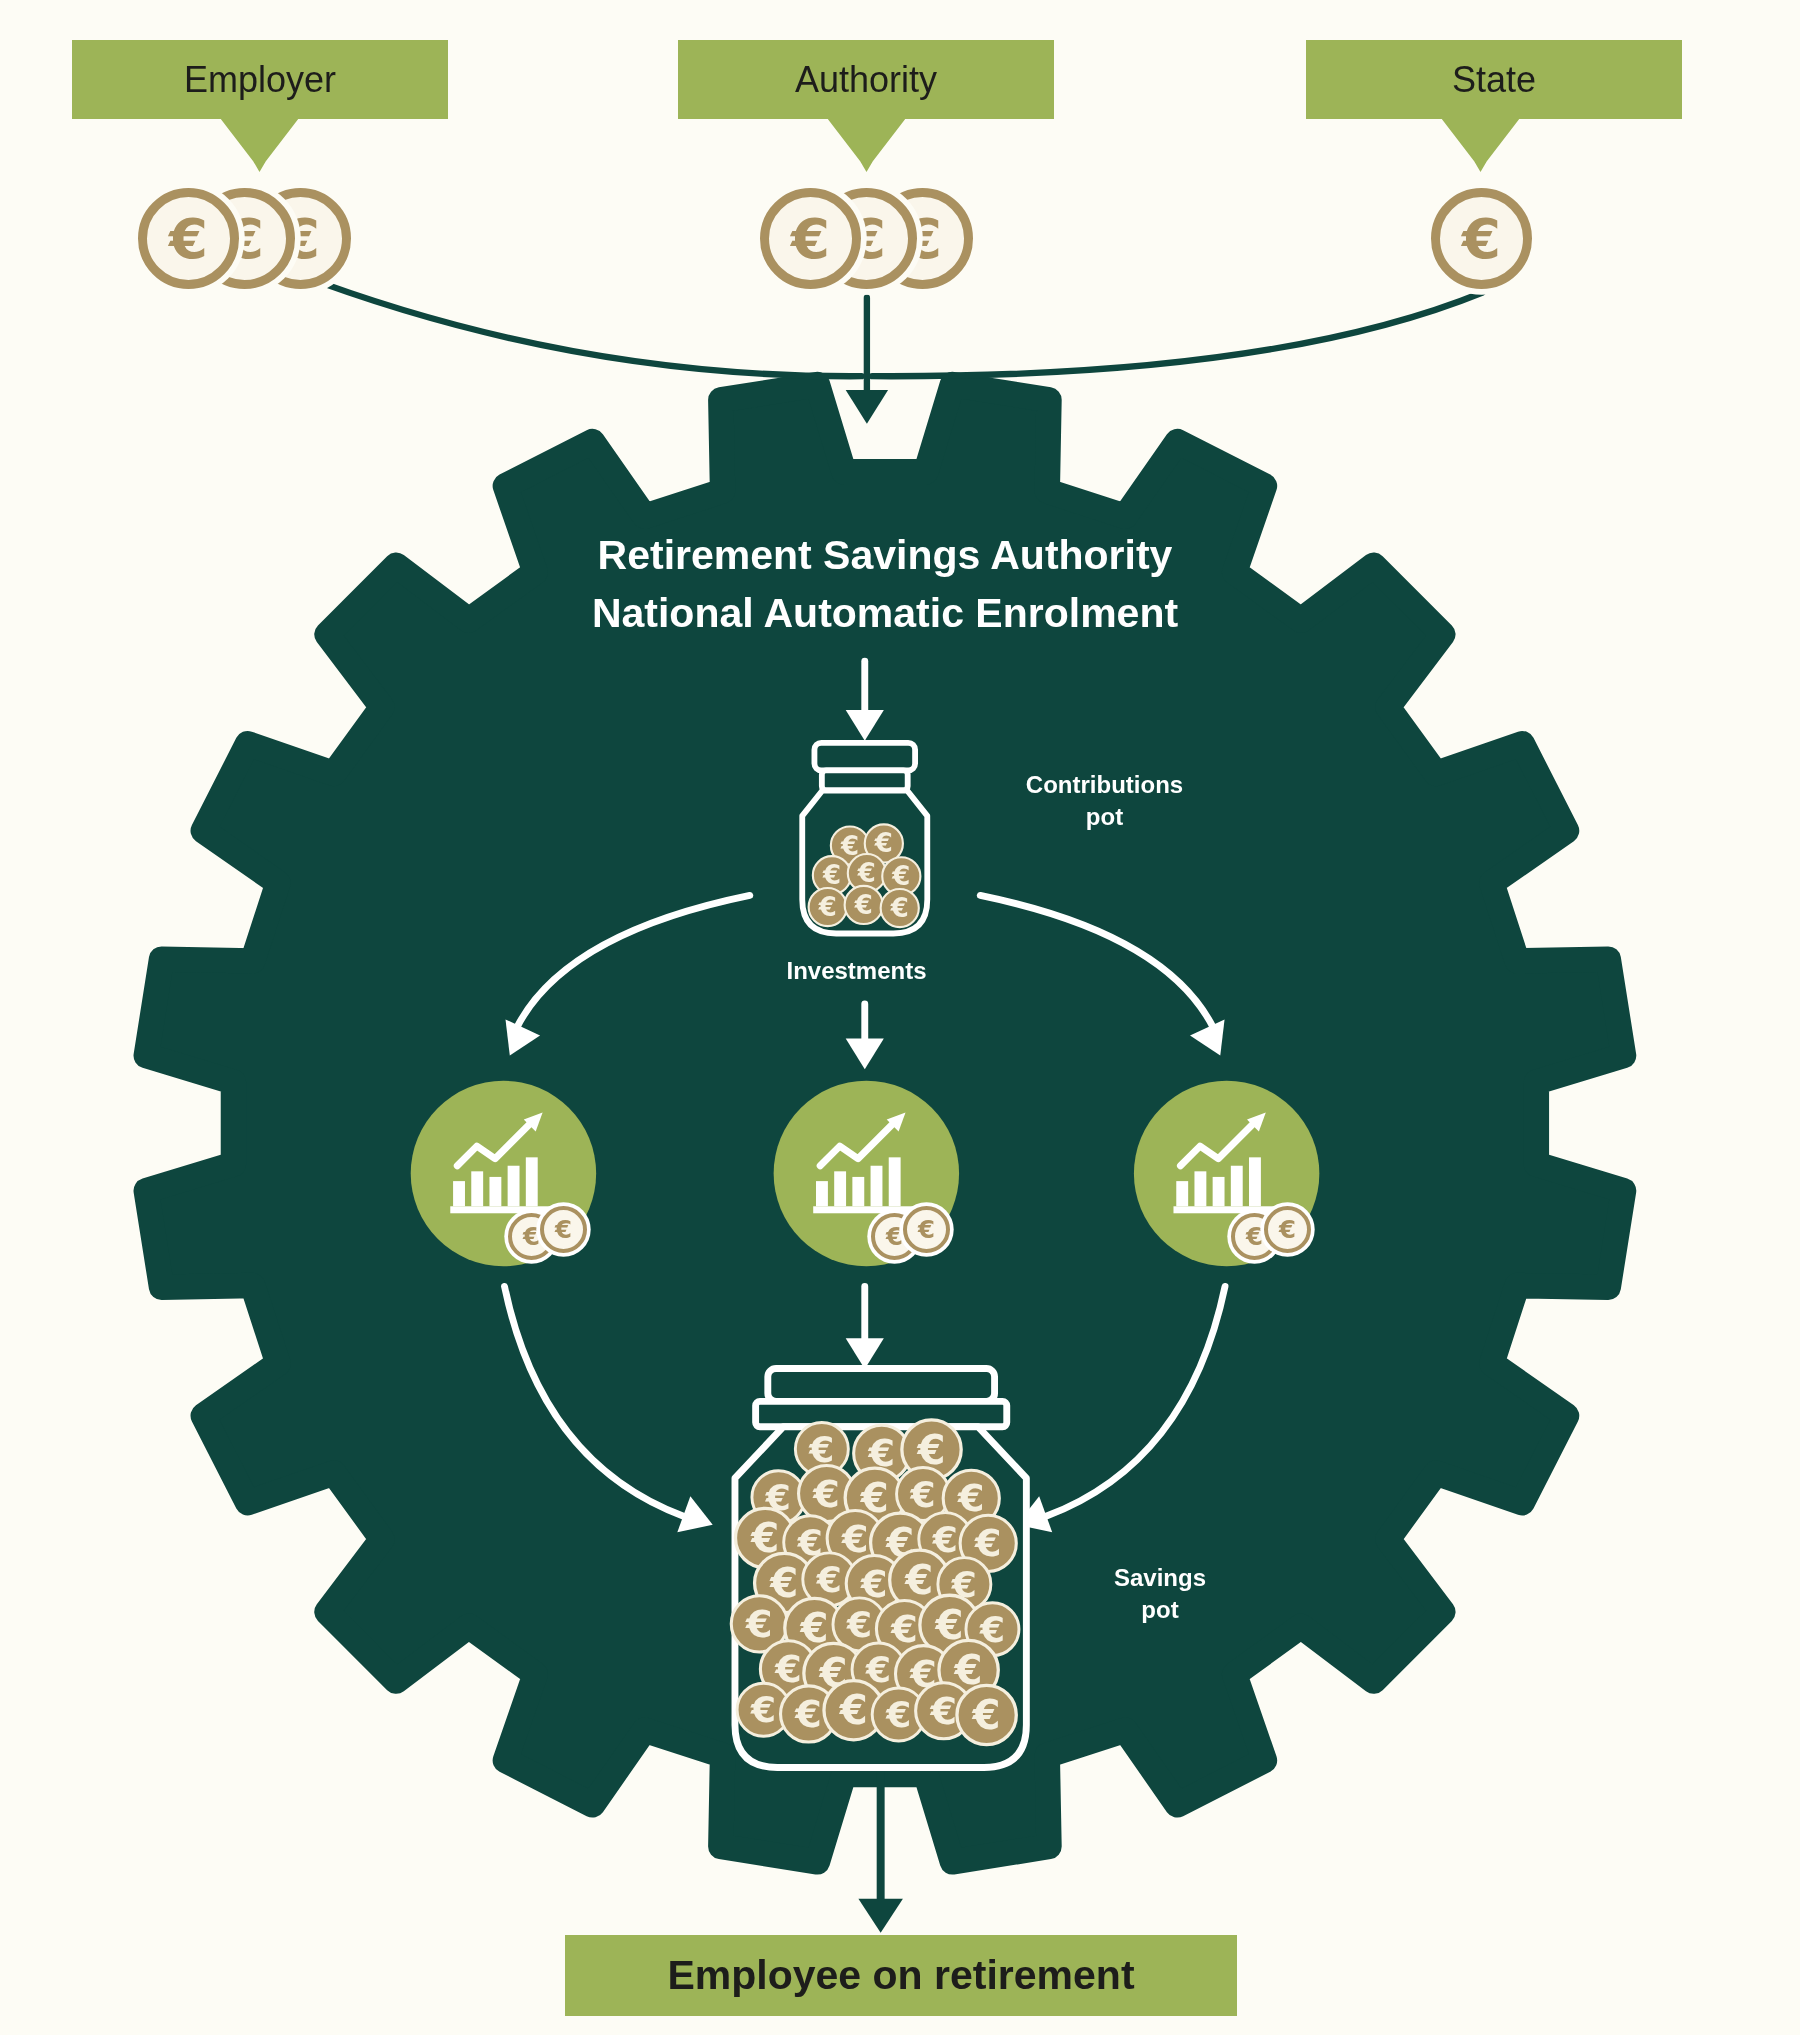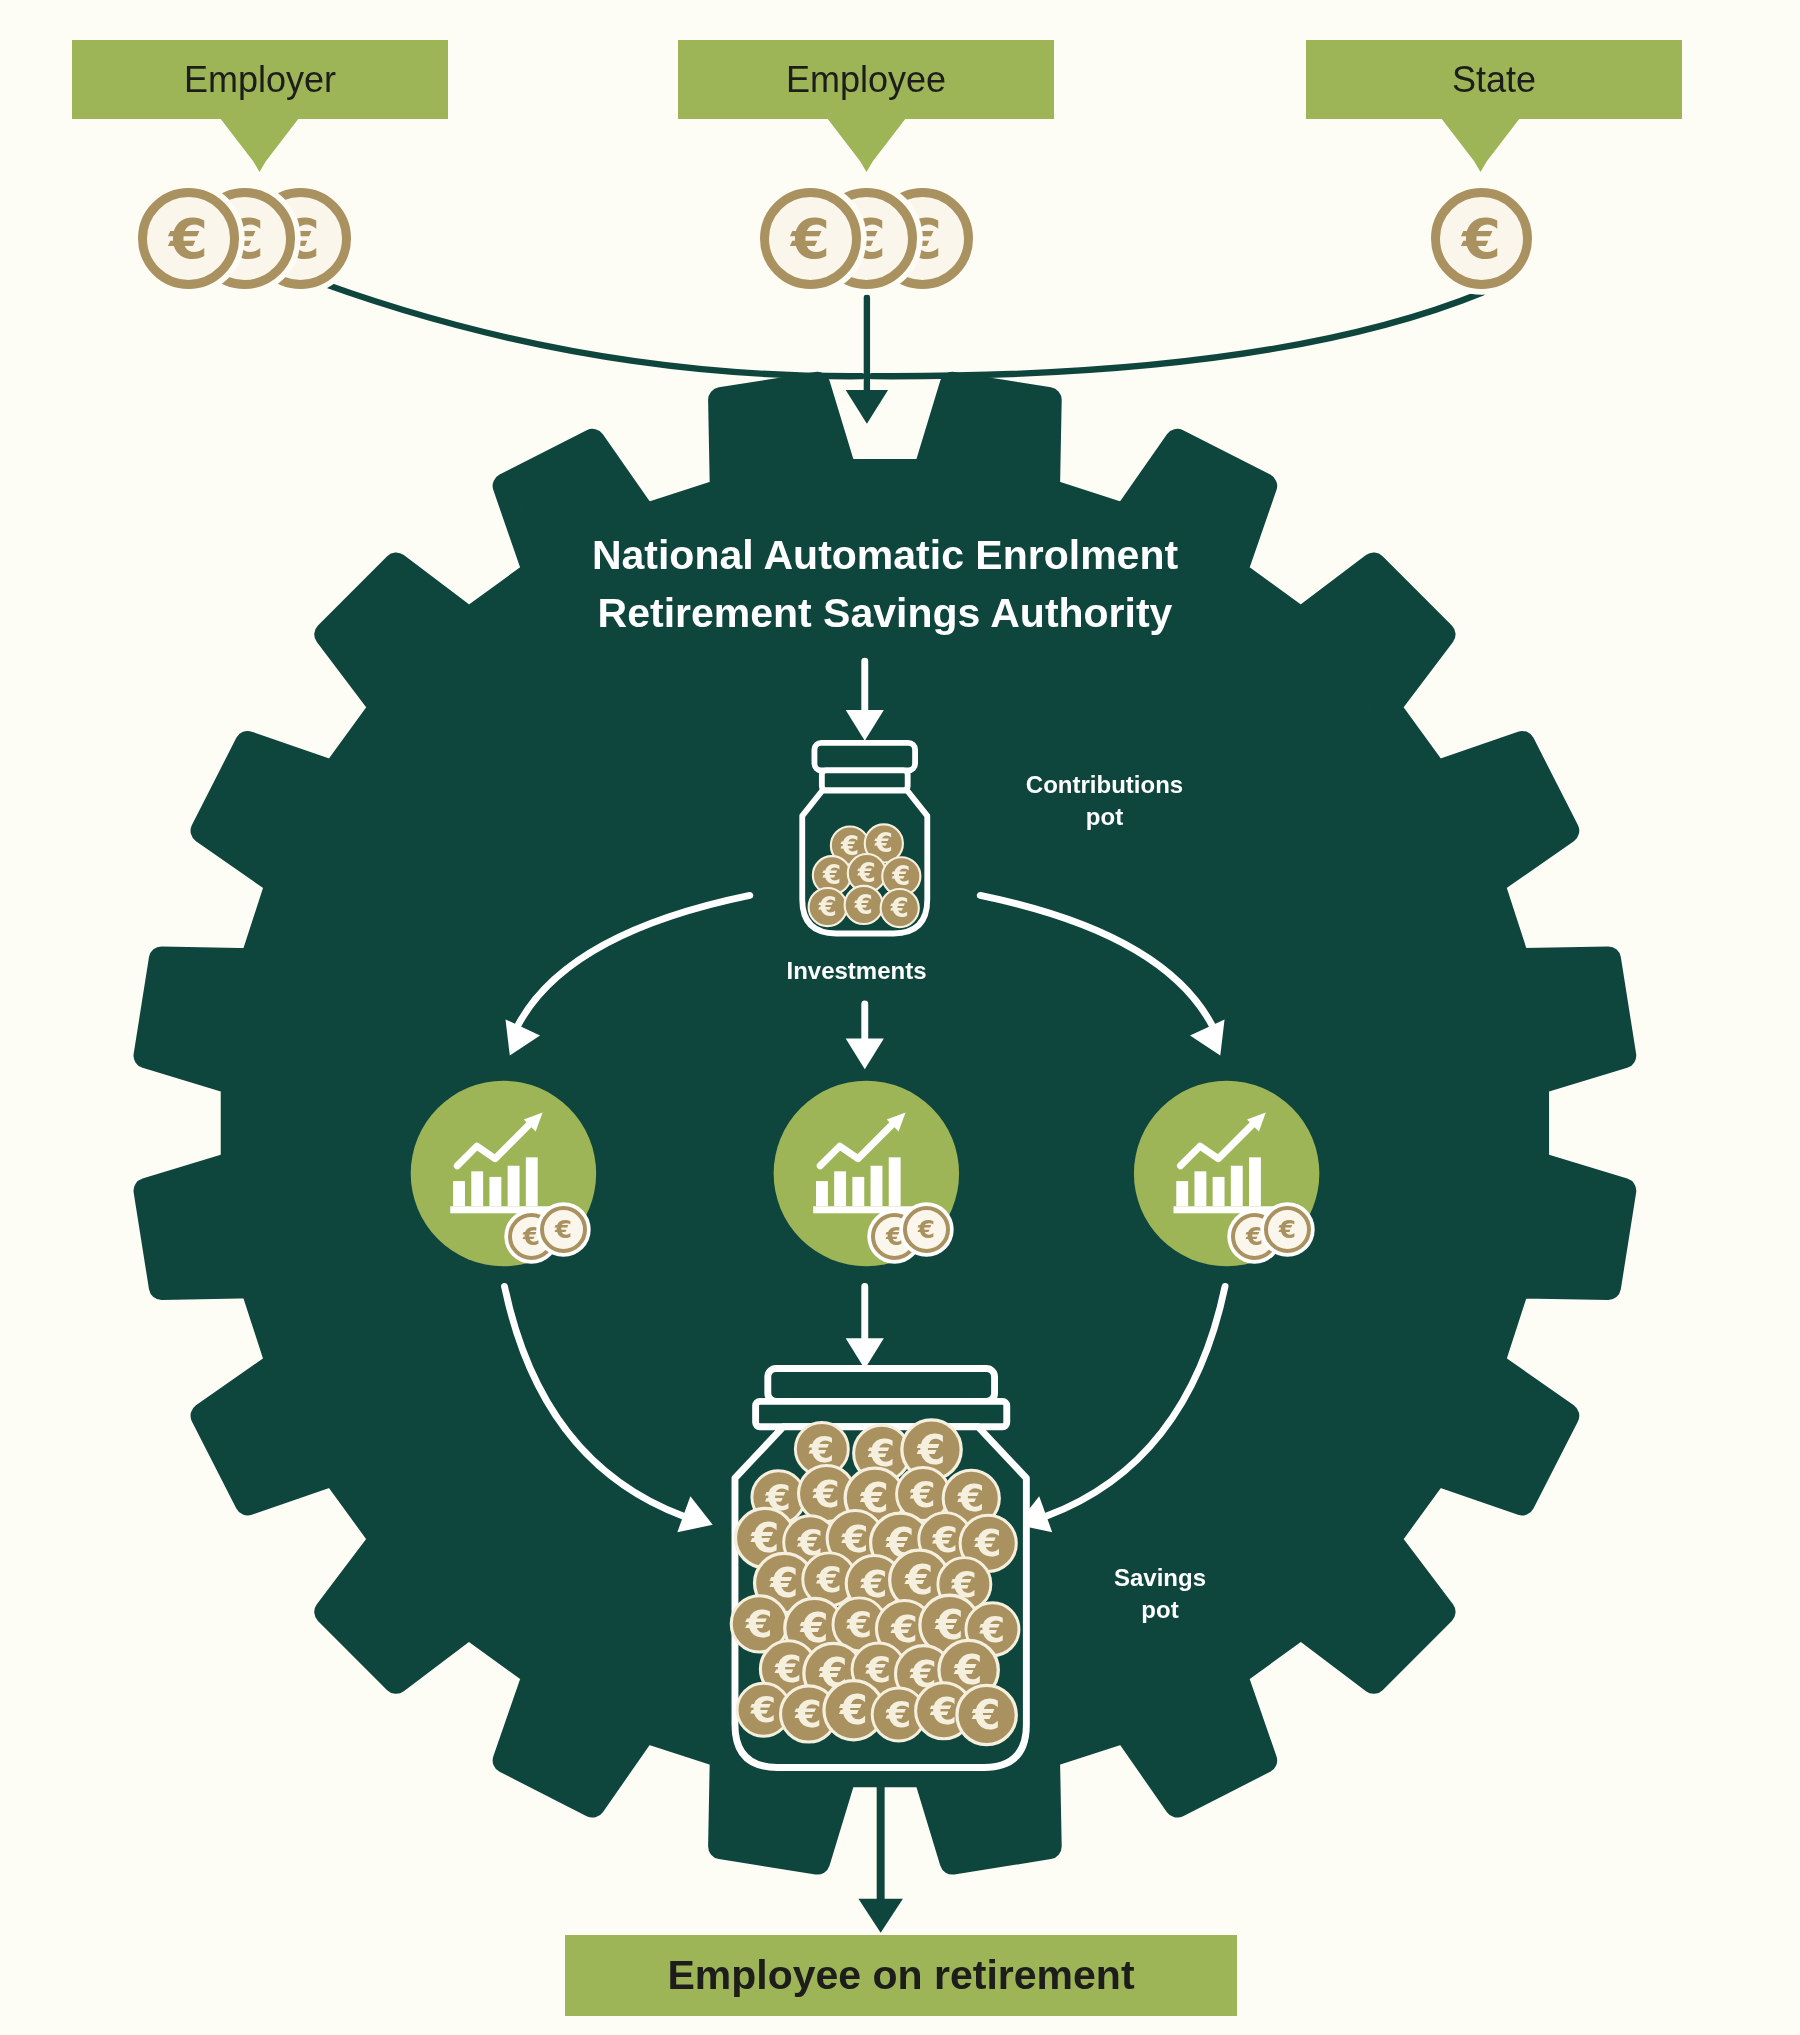--- a/index.html
+++ b/index.html
@@ -308,21 +308,21 @@
       <circle cx="1781" cy="3229" r="53" fill="var(--tan)" stroke="var(--cream)" stroke-width="5.8"></circle>
       <text x="1781" y="3229" text-anchor="middle" dominant-baseline="central" font-size="72" font-weight="700" fill="var(--cream)" font-family="&quot;DejaVu Sans&quot;, sans-serif">€</text>
     </g>
     <g>
       <circle cx="1862" cy="3237" r="56" fill="var(--tan)" stroke="var(--cream)" stroke-width="6.2"></circle>
       <text x="1862" y="3237" text-anchor="middle" dominant-baseline="central" font-size="76" font-weight="700" fill="var(--cream)" font-family="&quot;DejaVu Sans&quot;, sans-serif">€</text>
     </g>
   </svg>
 
 <div class="label-box" style="left:72px">Employer</div>
-<div class="label-box" style="left:678px">Employee</div>
+<div class="label-box" style="left:678px">Authority</div>
 <div class="label-box" style="left:1306px">State</div>
 
 <div class="tail" style="left:220px"></div>
 <div class="tail" style="left:827px"></div>
 <div class="tail" style="left:1441px"></div>
 
 <div class="coin-group" style="left:138px;top:188px">
     <div class="coin" style="left: 0px; top: 0px; z-index: 10;">€</div>
     <div class="coin" style="left: 56px; top: 0px; z-index: 9;">€</div>
     <div class="coin" style="left: 112px; top: 0px; z-index: 8;">€</div>
@@ -330,22 +330,22 @@
 <div class="coin-group" style="left:760px;top:188px">
     <div class="coin" style="left: 0px; top: 0px; z-index: 10;">€</div>
     <div class="coin" style="left: 56px; top: 0px; z-index: 9;">€</div>
     <div class="coin" style="left: 112px; top: 0px; z-index: 8;">€</div>
   </div>
 <div class="coin-group" style="left:1431px;top:188px">
     <div class="coin" style="left: 0px; top: 0px; z-index: 10;">€</div>
   </div>
 
 <div class="gear-text title">
+  <div>Retirement Savings Authority</div>
   <div>National Automatic Enrolment</div>
-  <div>Retirement Savings Authority</div>
 </div>
 
 <div class="gear-text sub" id="contrib-label">
   <div>Contributions</div>
   <div>pot</div>
 </div>
 
 <div class="gear-text sub" id="invest-label">Investments</div>
 
 <div class="gear-text sub" id="pension-label">

